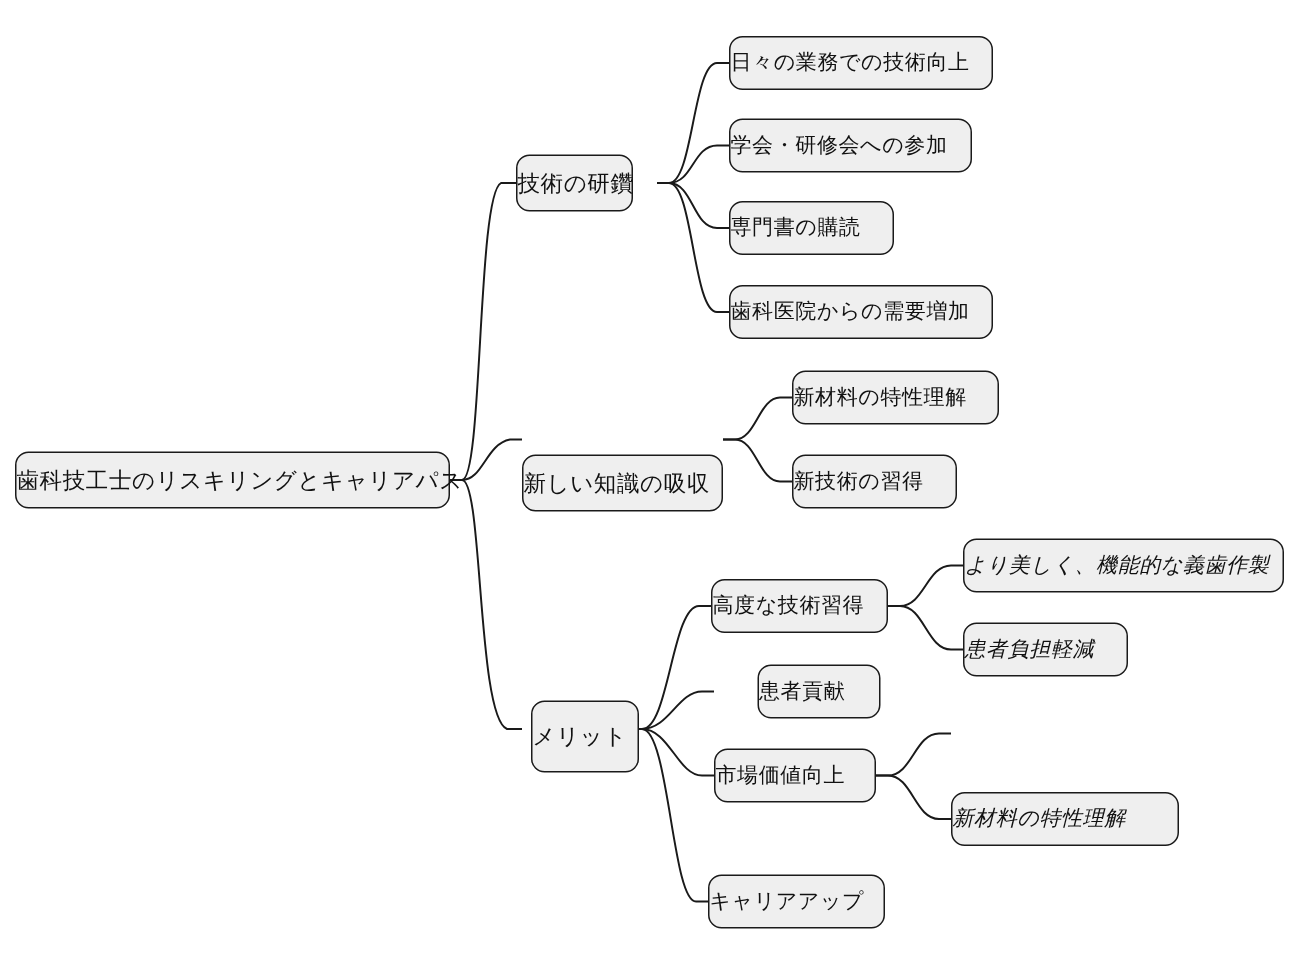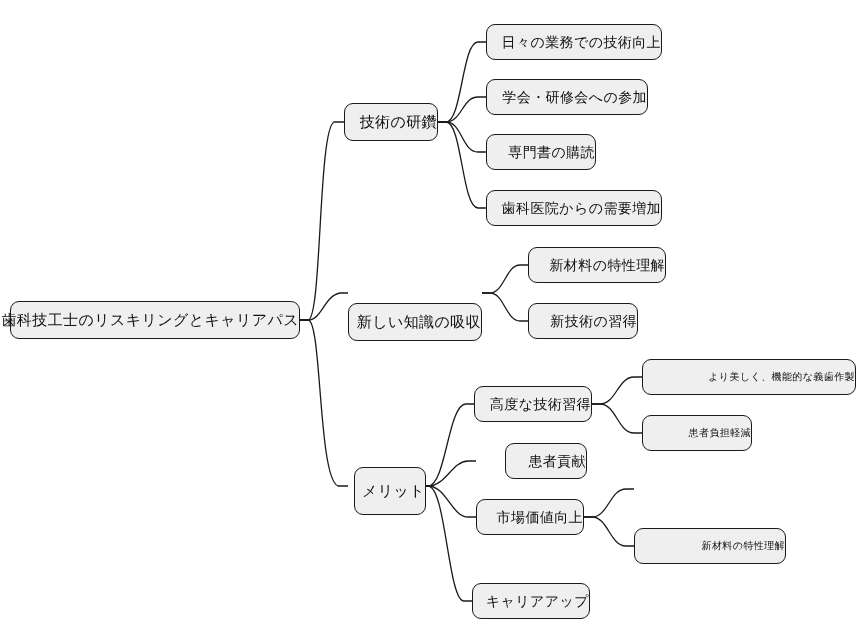--- a/index.html
+++ b/index.html
@@ -28,36 +28,36 @@
     left: 0;
     top: 0;
     width: 866px;
     height: 640px;
   }
   .node {
     position: absolute;
     box-sizing: border-box;
     display: flex;
     align-items: center;
-    justify-content: flex-end;
+    justify-content: flex-start;
     background: #efefef;
     border: 1.3px solid #1a1a1a;
     border-radius: 9px;
     color: #111111;
     white-space: nowrap;
     letter-spacing: 0.4px;
   }
   .node-label {
     display: block;
     line-height: 1;
   }
   .lvl0 { font-size: 15px; }
   .lvl1 { font-size: 15px; }
   .lvl2 { font-size: 14px; }
-  .lvl3 { font-size: 10px; }
+  .lvl3 { font-size: 14px; font-style: italic; }
 </style>
 </head>
 <body>
 
 <div id="canvas">
 
   <svg id="edge-layer" viewBox="0 0 866 640" xmlns="http://www.w3.org/2000/svg">
     <g fill="none" stroke="#1a1a1a" stroke-width="1.3">
 
       <path d="M 300,320 L 308,320 C 322,320 318,130 334,122 L 344,122"></path>
@@ -86,21 +86,21 @@
       <path d="M 584,517 L 592,517 C 608,517 610,546 626,546 L 634,546"></path>
     </g>
   </svg>
 
   <div id="node-layer">
 
     <div class="node lvl0" style="left:10px; top:301px; width:290px; height:38px;">
       <span class="node-label">歯科技工士のリスキリングとキャリアパス</span>
     </div>
 
-    <div class="node lvl1" style="left:344px; top:103px; width:94px; height:38px;">
+    <div class="node lvl1" style="left:344px; top:103px; width:78px; height:38px;">
       <span class="node-label">技術の研鑽</span>
     </div>
 
     <div class="node lvl2" style="left:486px; top:24px; width:176px; height:36px;">
       <span class="node-label">日々の業務での技術向上</span>
     </div>
 
     <div class="node lvl2" style="left:486px; top:79px; width:162px; height:36px;">
       <span class="node-label">学会・研修会への参加</span>
     </div>

